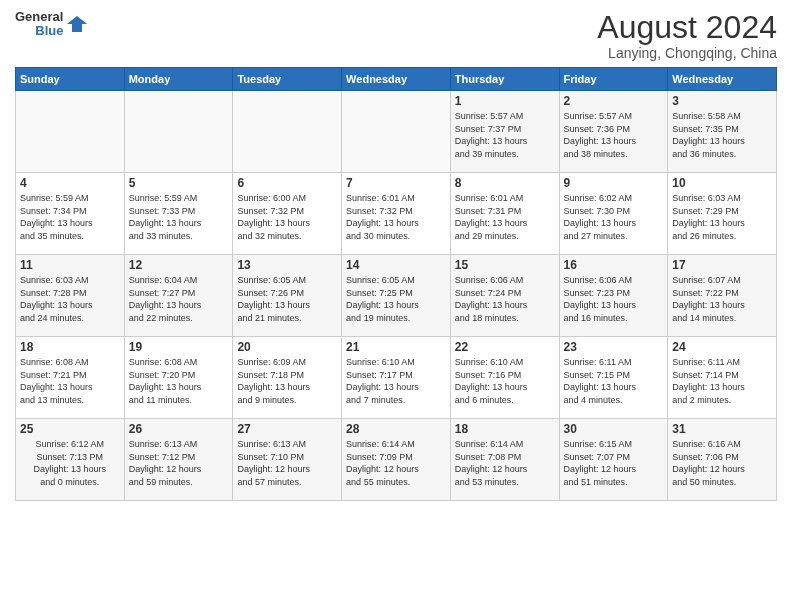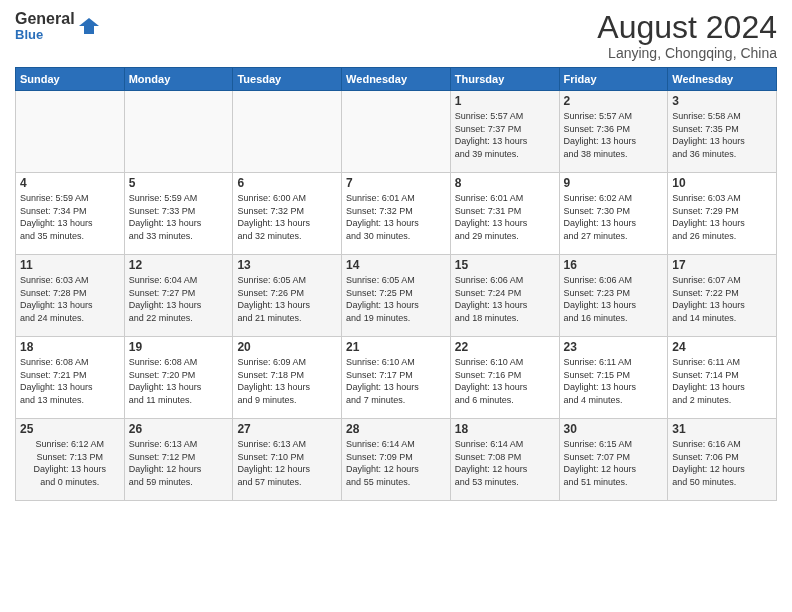--- a/index.html
+++ b/index.html
@@ -83,22 +83,22 @@
       background: #f9f9f9 !important;
     }
   </style>
 </head>
 <body>
 
 <div class="container">
   <div class="header-area">
     <div class="logo">
   <div style="display:flex;flex-direction:column;line-height:1.1">
-    <span style="font-size:16px;font-weight:bold;color:#333;">General</span>
-    <span style="font-size:13px;font-weight:bold;color:#2a6fba;">Blue</span>
+    <span style="font-size:13px;font-weight:bold;color:#333;">General</span>
+    <span style="font-size:13px;font-weight:bold;color:#2a6fba;text-align:right;">Blue</span>
   </div>
   <svg width="20" height="20" viewBox="0 0 20 20">
     <polygon points="10,2 20,10 15,10 15,18 5,18 5,10 0,10" fill="#2a6fba"></polygon>
   </svg>
 </div>
     <div class="title-area">
       <div class="month-title">August 2024</div>
       <div class="subtitle">Lanying, Chongqing, China</div>
     </div>
   </div>

